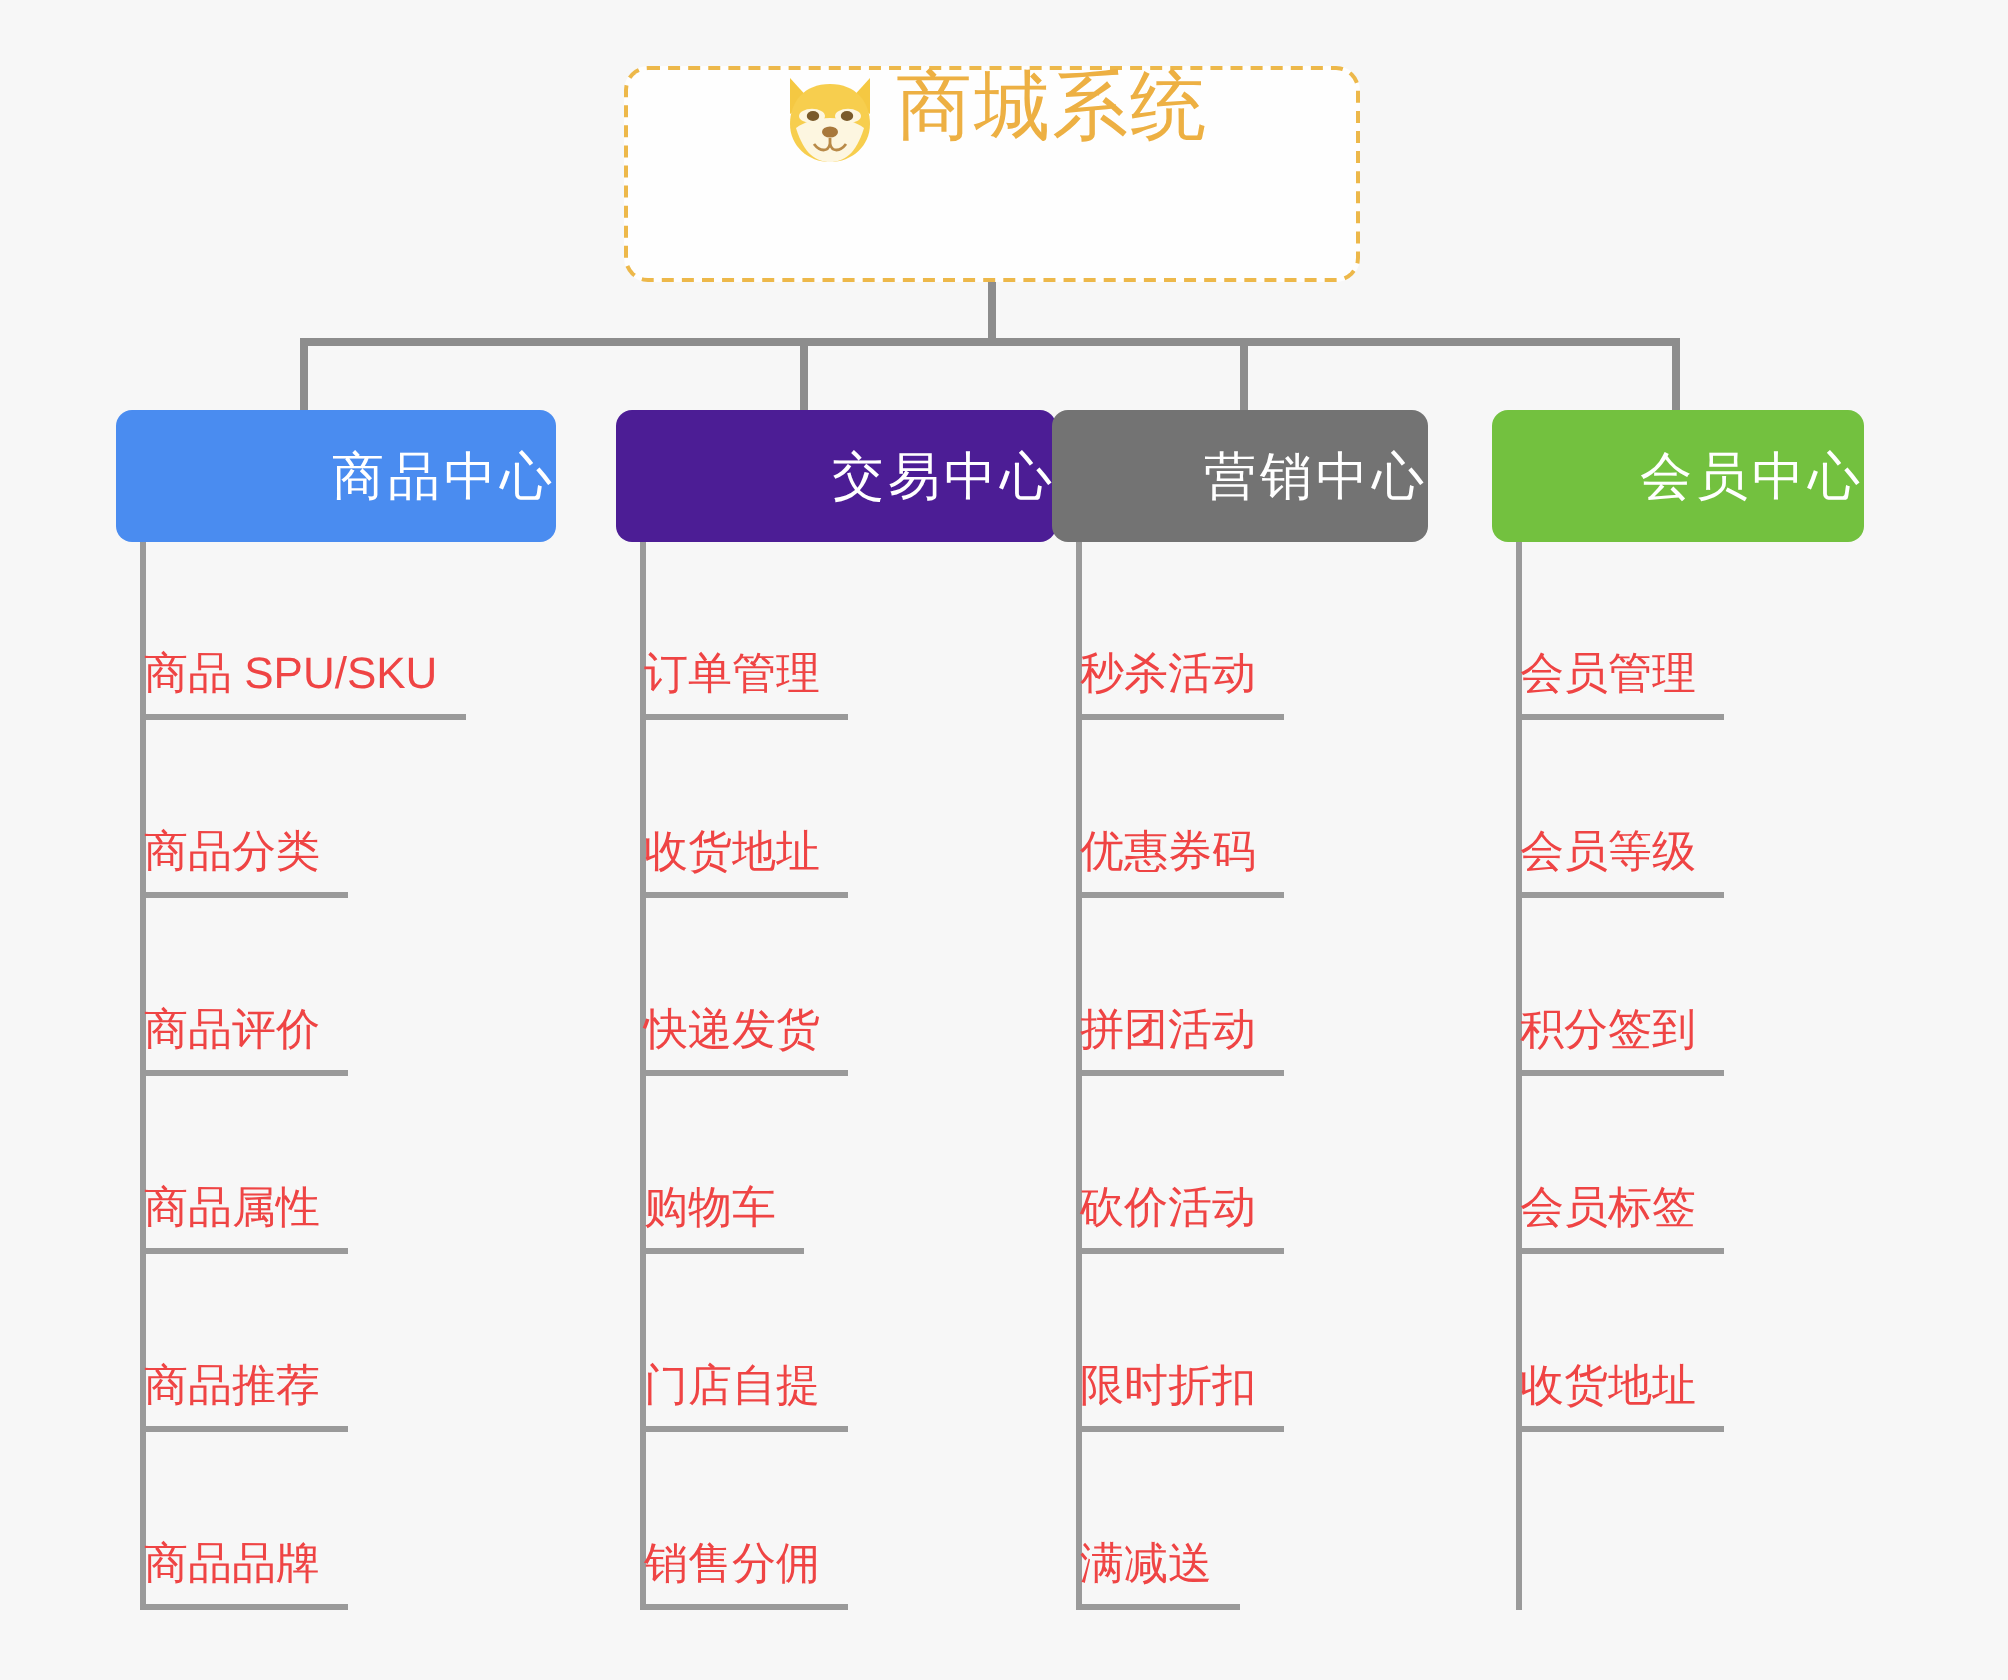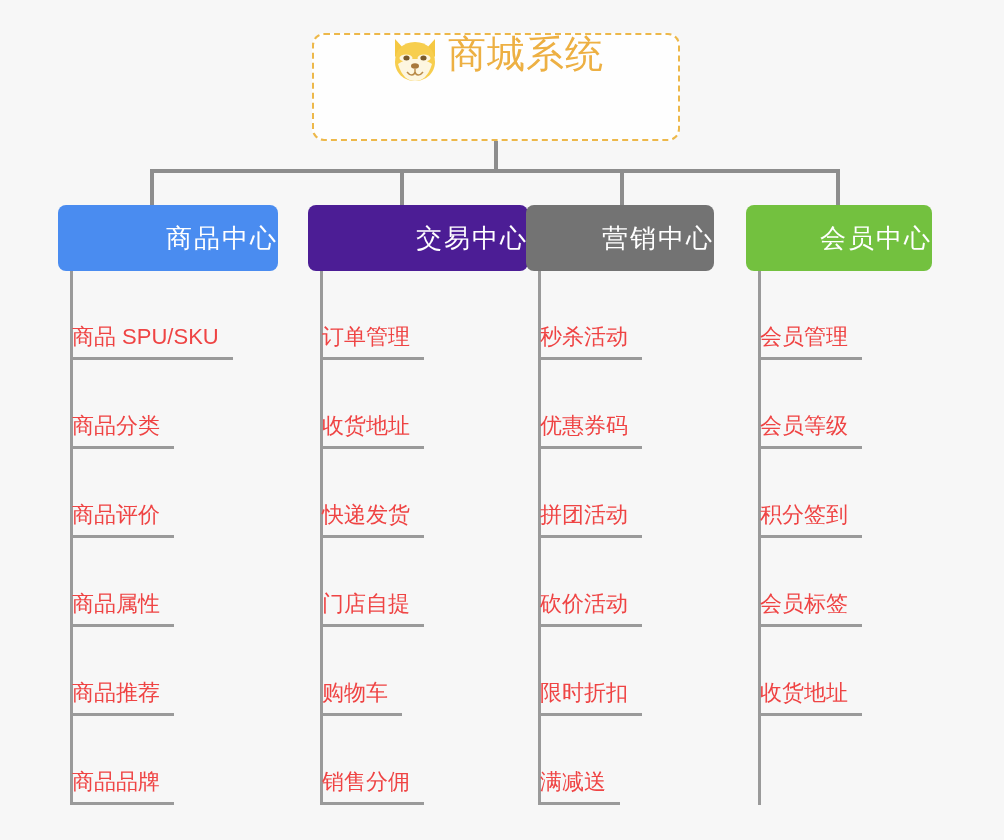--- a/index.html
+++ b/index.html
@@ -189,24 +189,24 @@
       <li class="leaf-item">
           <span class="leaf-label">订单管理</span>
         </li>
       <li class="leaf-item">
           <span class="leaf-label">收货地址</span>
         </li>
       <li class="leaf-item">
           <span class="leaf-label">快递发货</span>
         </li>
       <li class="leaf-item">
+          <span class="leaf-label">购物车</span>
+        </li>
+      <li class="leaf-item">
           <span class="leaf-label">门店自提</span>
-        </li>
-      <li class="leaf-item">
-          <span class="leaf-label">购物车</span>
         </li>
       <li class="leaf-item">
           <span class="leaf-label">销售分佣</span>
         </li>
     </ul>
   </div>
 
   <div class="column" style="left:526px">
     <div class="col-header" style="width: 188px; background: #737373;">
       <span>营销中心</span>

